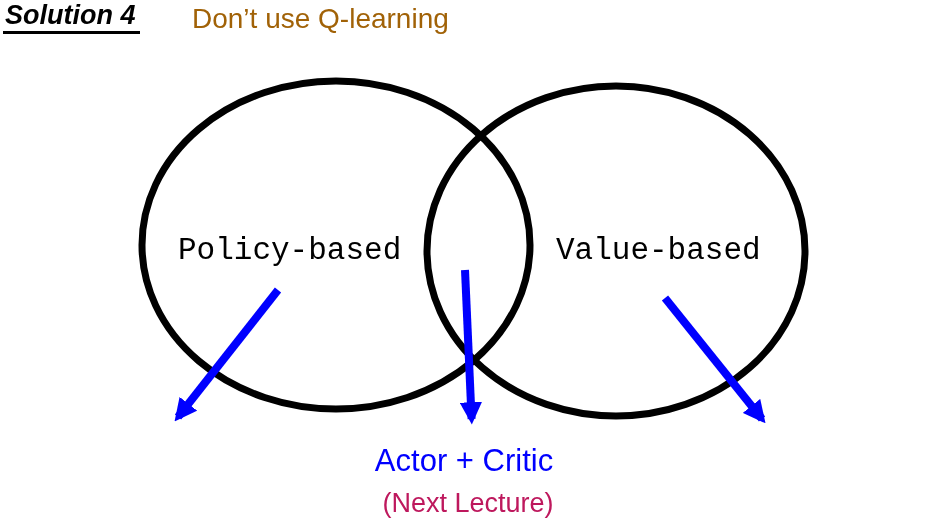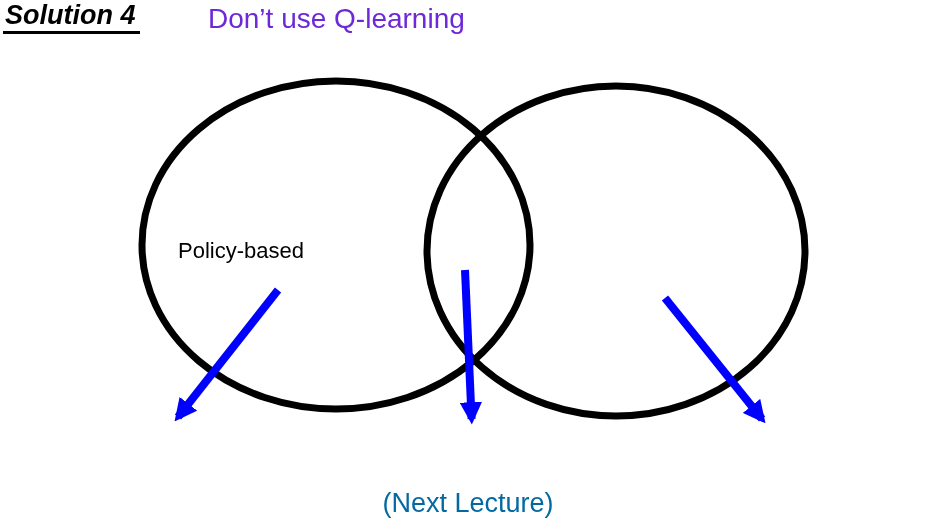--- a/index.html
+++ b/index.html
@@ -23,48 +23,49 @@
     left: 3px; top: 2px;
     font-size: 27px;
     font-weight: bold;
     font-style: italic;
     color: #000000;
     border-bottom: 3px solid #000000;
     padding: 0 4px 2px 2px;
     line-height: 27px;
   }
   .page-subtitle {
-    left: 208px; top: 4px;
+    left: 192px; top: 4px;
     font-size: 28px;
-    color: #6d28d9;
+    color: #a16207;
     line-height: 30px;
   }
 
   .circle-label {
-    font-size: 22px;
+    font-size: 31px;
     line-height: 36px;
     color: #000000;
+    font-family: Liberation Mono, monospace;
   }
   .policy-label { left: 178px; top: 233px; }
   .value-label  { left: 556px; top: 233px; }
 
   .blue-label {
     font-size: 31px;
     line-height: 34px;
     color: #0000ff;
   }
   .learning-actor-label  { left: 2px;   top: 441px; }
   .actor-critic-label    { left: 364px; top: 444px; width: 200px; text-align: center; }
   .learning-critic-label { left: 615px; top: 439px; }
 
   .note-label {
     left: 368px; top: 488px; width: 200px; text-align: center;
     font-size: 27px;
     line-height: 30px;
-    color: #0369a1;
+    color: #be185d;
   }
 
   svg.venn {
     position: absolute;
     left: 0; top: 0;
   }
 </style>
 </head>
 <body>
 
@@ -87,19 +88,21 @@
 
     <line x1="278" y1="290" x2="178" y2="417" stroke-width="8" marker-end="url(#arrowhead)" stroke="#0000ff"></line>
 
     <line x1="465" y1="270" x2="471.6" y2="419" stroke-width="8" marker-end="url(#arrowhead)" stroke="#0000ff"></line>
 
     <line x1="665" y1="298" x2="762" y2="419" stroke-width="8" marker-end="url(#arrowhead)" stroke="#0000ff"></line>
   </svg>
 
   <div class="abs circle-label policy-label">Policy-based</div>
 
+  <div class="abs circle-label value-label">Value-based</div>
 
 
+  <div class="abs blue-label actor-critic-label">Actor + Critic</div>
 
   <div class="abs note-label">(Next Lecture)</div>
 
 
 </div>
 
 </body></html>

